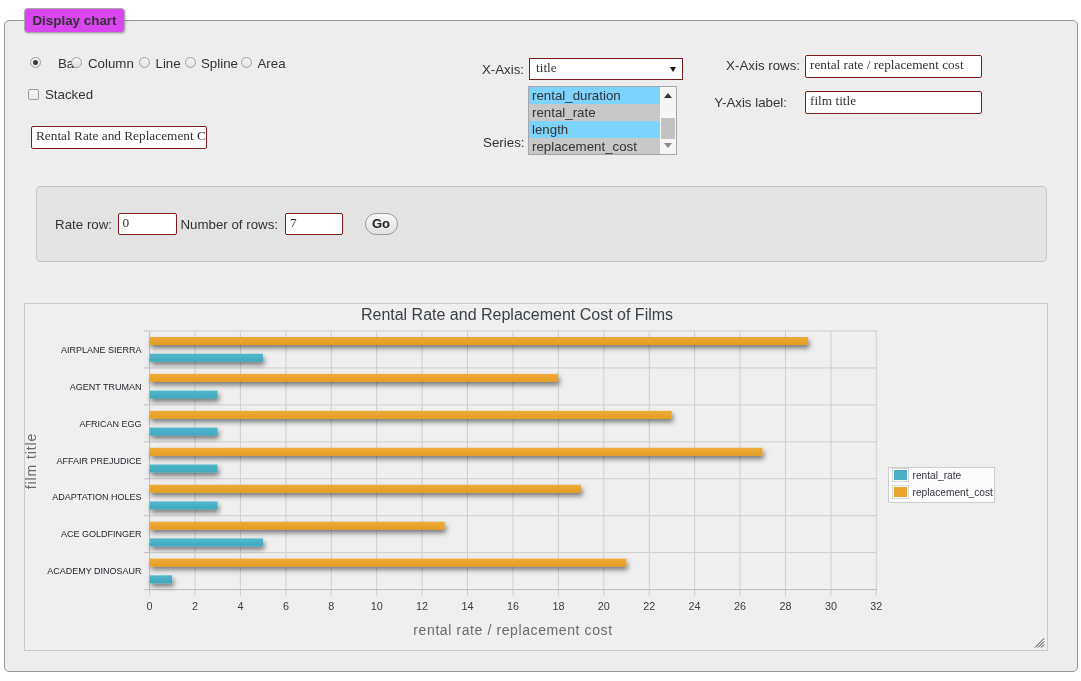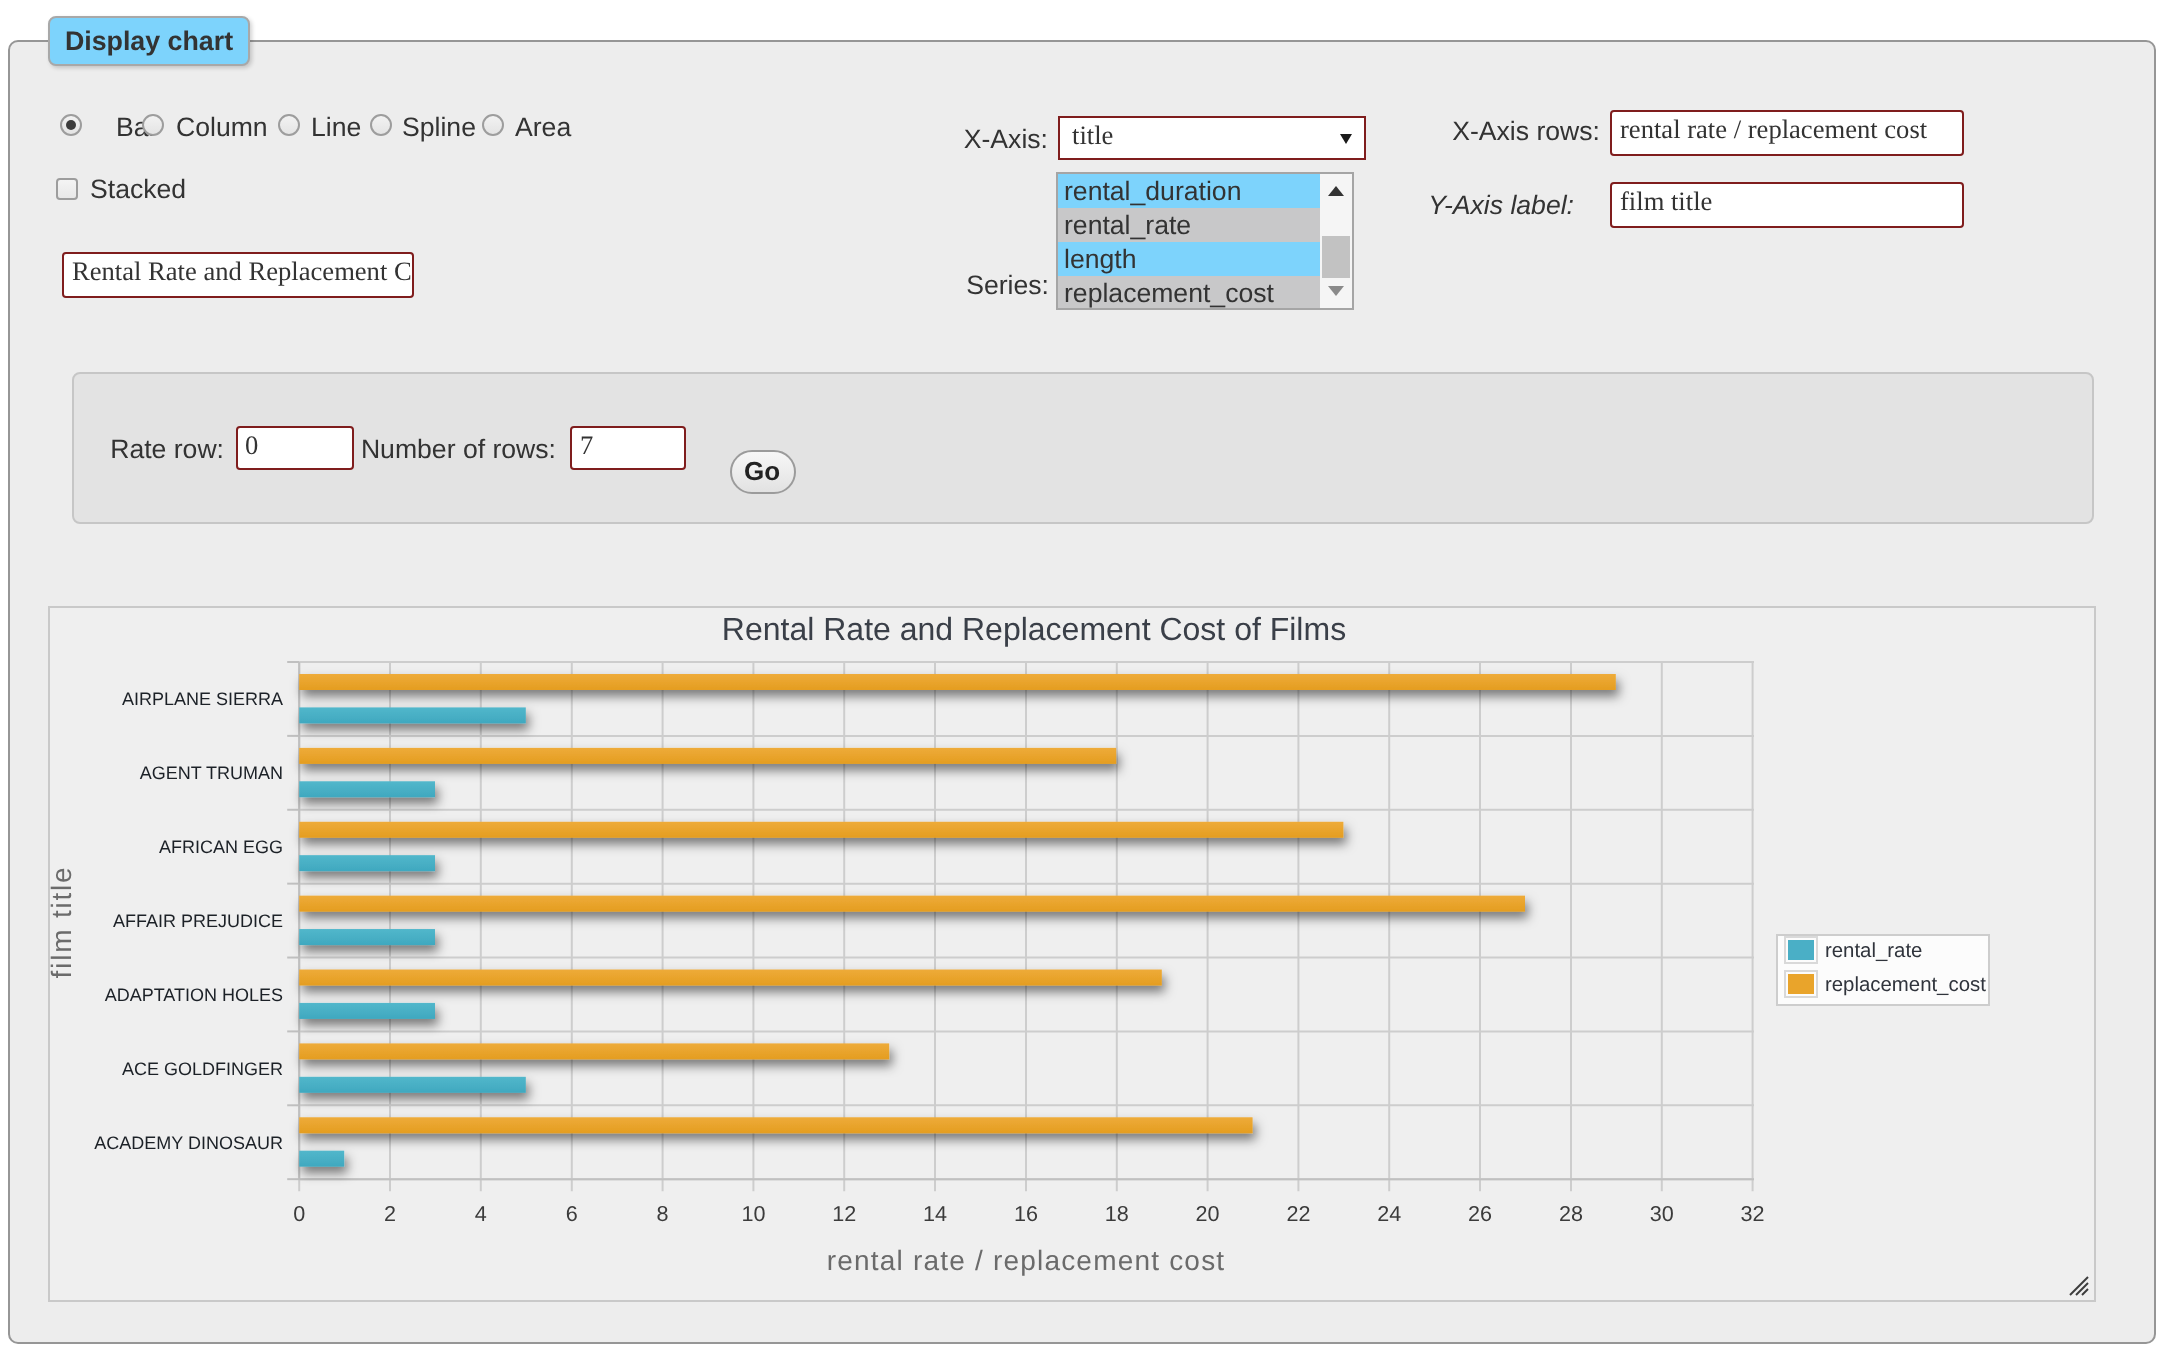--- a/index.html
+++ b/index.html
@@ -11,21 +11,21 @@
 .radio { position:absolute; width:11px; height:11px; border:1px solid #9d9d9d; border-radius:50%; background:linear-gradient(#f2f2f2,#e4e4e4); }
 .radio.on::after { content:""; position:absolute; left:2px; top:2px; width:5px; height:5px; border-radius:50%; background:#3c3c3c; }
 .cb { position:absolute; width:11px; height:11px; border:1px solid #9d9d9d; border-radius:2px; background:linear-gradient(#f4f4f4,#e8e8e8); }
 </style>
 </head>
 <body>
 <div id="page">
 
   <div class="abs" style="left:4px; top:20px; width:1074px; height:652px; background:#ededed; border:1px solid #969696; border-radius:5px;"></div>
 
-  <div class="abs" style="left:24px; top:8px; width:101px; height:25px; background:#7dd3fc; border:1px solid #a8a8a8; border-radius:4px; font-weight:bold; font-size:13.4px; color:#333; line-height:23px; text-align:center; box-shadow:1px 1px 2px rgba(0,0,0,0.18);">Display chart</div>
+  <div class="abs" style="left:24px; top:8px; width:101px; height:25px; background:#d946ef; border:1px solid #a8a8a8; border-radius:4px; font-weight:bold; font-size:13.4px; color:#333; line-height:23px; text-align:center; box-shadow:1px 1px 2px rgba(0,0,0,0.18);">Display chart</div>
 
   <div class="radio on" style="left:29.5px; top:56.5px;"></div>
   <span class="lab" style="left:46px; top:56px;margin-left:12px;">Bar</span>
   <div class="radio" style="left:71px; top:56.5px;"></div>
   <span class="lab" style="left:88px; top:56px;">Column</span>
   <div class="radio" style="left:138.5px; top:56.5px;"></div>
   <span class="lab" style="left:155.5px; top:56px;">Line</span>
   <div class="radio" style="left:184.5px; top:56.5px;"></div>
   <span class="lab" style="left:201px; top:56px;">Spline</span>
   <div class="radio" style="left:241px; top:56.5px;"></div>
@@ -48,29 +48,29 @@
     <div style="position:absolute; left:0; top:51px; width:131px; height:17px; line-height:17px; padding-left:3px; background:#c8c8c9;">replacement_cost</div>
 
     <div style="position:absolute; right:0; top:0; width:16px; height:67px; background:#f5f5f5;"></div>
     <div style="position:absolute; right:4px; top:6px; width:0; height:0; border-left:4px solid transparent; border-right:4px solid transparent; border-bottom:5px solid #333;"></div>
     <div style="position:absolute; right:1px; top:31px; width:14px; height:21px; background:#c2c2c2;"></div>
     <div style="position:absolute; right:4px; bottom:6px; width:0; height:0; border-left:4px solid transparent; border-right:4px solid transparent; border-top:5px solid #8a8a8a;"></div>
   </div>
 
   <span class="lab" style="right:281px; top:58px;">X-Axis rows:</span>
   <div class="inp" style="left:805px; top:55px; width:177px; height:23px;">rental rate / replacement cost</div>
-  <span class="lab" style="right:294px; top:95px;font-style:italic;">Y-Axis label:</span>
+  <span class="lab" style="right:294px; top:95px;">Y-Axis label:</span>
   <div class="inp" style="left:805px; top:91px; width:177px; height:23px;">film title</div>
 
   <div class="abs" style="left:36px; top:186px; width:1011px; height:76px; background:#e3e3e3; border:1px solid #c6c6c6; border-radius:4px;"></div>
   <span class="lab" style="right:969px; top:217px;">Rate row:</span>
   <div class="inp" style="left:117.5px; top:213px; width:59px; height:22px;">0</div>
   <span class="lab" style="right:803px; top:217px;">Number of rows:</span>
   <div class="inp" style="left:285px; top:213px; width:58px; height:22px;">7</div>
-  <div class="abs" style="left:364.5px; top:213px; width:33px; height:22px; border:1px solid #9b9b9b; border-radius:11px; background:linear-gradient(#f7f7f7,#e2e2e2); font-weight:bold; font-size:13px; color:#222; text-align:center; line-height:20.5px;margin-top:12px;">Go</div>
+  <div class="abs" style="left:364.5px; top:213px; width:33px; height:22px; border:1px solid #9b9b9b; border-radius:11px; background:linear-gradient(#f7f7f7,#e2e2e2); font-weight:bold; font-size:13px; color:#222; text-align:center; line-height:20.5px;">Go</div>
 
   <div class="abs" style="left:24px; top:303px; width:1024px; height:348px; background:#efefef; border:1px solid #c9c9c9;"></div>
   <svg class="abs" style="left:25px; top:304px;" width="1022" height="346" viewBox="0 0 1022 346">
     <defs>
       <filter id="sh" x="-10%" y="-80%" width="120%" height="300%">
         <feDropShadow dx="1.5" dy="3.2" stdDeviation="2.6" flood-color="#000000" flood-opacity="0.5"></feDropShadow>
       </filter>
       <linearGradient id="org" x1="0" y1="0" x2="0" y2="1">
         <stop offset="0" stop-color="#eeab39"></stop>
           <stop offset="1" stop-color="#e49d20"></stop>

